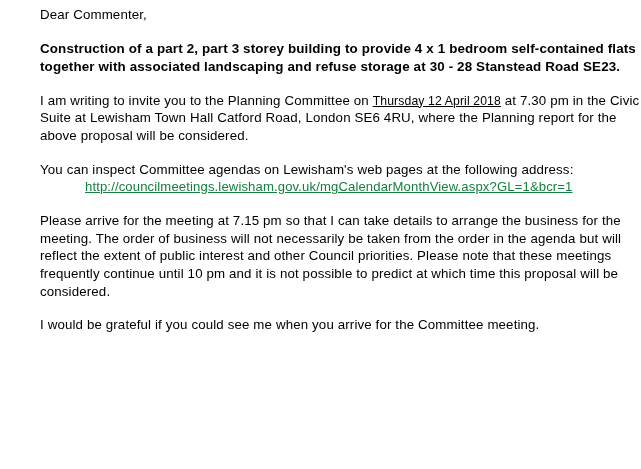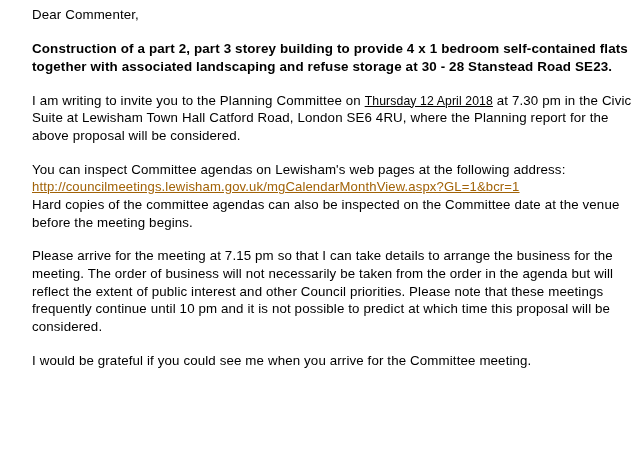--- a/index.html
+++ b/index.html
@@ -17,66 +17,67 @@
   .page {
     position: relative;
     width: 641px;
     height: 469px;
     background: #ffffff;
     padding: 0;
     box-sizing: border-box;
   }
   .body-text {
     position: absolute;
-    left: 32px;
+    left: 40px;
     top: 6px;
     width: 600px;
   }
   p {
     margin: 0 0 16px 0;
     font-size: 13.3px;
     line-height: 1.33;
     letter-spacing: 0.01em;
   }
   .subject {
     font-weight: bold;
     font-size: 13.4px;
     line-height: 1.34;
     margin-bottom: 16px;
   }
   .small-date {
     font-size: 12.2px;
     text-decoration: underline;
   }
   a.link {
-    color: #a16207;
+    color: #15803d;
     text-decoration: underline;
     font-size: 13.1px;
     word-break: break-all;
+    margin-left: 45px;
   }
   .nowrap-block {
     display: block;
   }
   .para-inline {
     display: inline;
   }
 </style>
 </head>
 <body>
 
 <div class="page">
   <div class="body-text">
 
     <p>Dear Commenter,</p>
 
     <p class="subject">Construction of a part 2, part 3 storey building to provide 4 x 1 bedroom self-contained flats together with associated landscaping and refuse storage at 30 - 28 Stanstead Road SE23.</p>
 
     <p><span class="para-inline">I am writing to invite you to the Planning Committee on </span><span class="small-date">Thursday 12 April 2018</span><span class="para-inline"> at 7.30 pm in the Civic Suite at Lewisham Town Hall Catford  Road, London SE6 4RU, where the Planning report for the above proposal will be considered.</span></p>
 
-    <p><span class="nowrap-block">You can inspect Committee agendas on Lewisham's web pages at the following address:</span><a class="link" href="#">http://councilmeetings.lewisham.gov.uk/mgCalendarMonthView.aspx?GL=1&amp;bcr=1</a><span class="nowrap-block">Hard copies of the committee agendas can also be inspected on the Committee date at the venue before the meeting begins.</span></p>
+    <p><span class="nowrap-block">You can inspect Committee agendas on Lewisham's web pages at the following address:</span><a class="link" href="#">http://councilmeetings.lewisham.gov.uk/mgCalendarMonthView.aspx?GL=1&amp;bcr=1</a></p>
 
 
     <p>Please arrive for the meeting at 7.15 pm so that I can take details to arrange the business for the meeting. The order of business will not necessarily be taken from the order in the agenda but will reflect the extent of public interest and other Council priorities.  Please note that these meetings frequently continue until 10 pm and it is not possible to predict at which time this proposal will be considered.</p>
 
     <p>I would be grateful if you could see me when you arrive for the Committee meeting.</p>
 
   </div>
 </div>
 
 </body></html>

